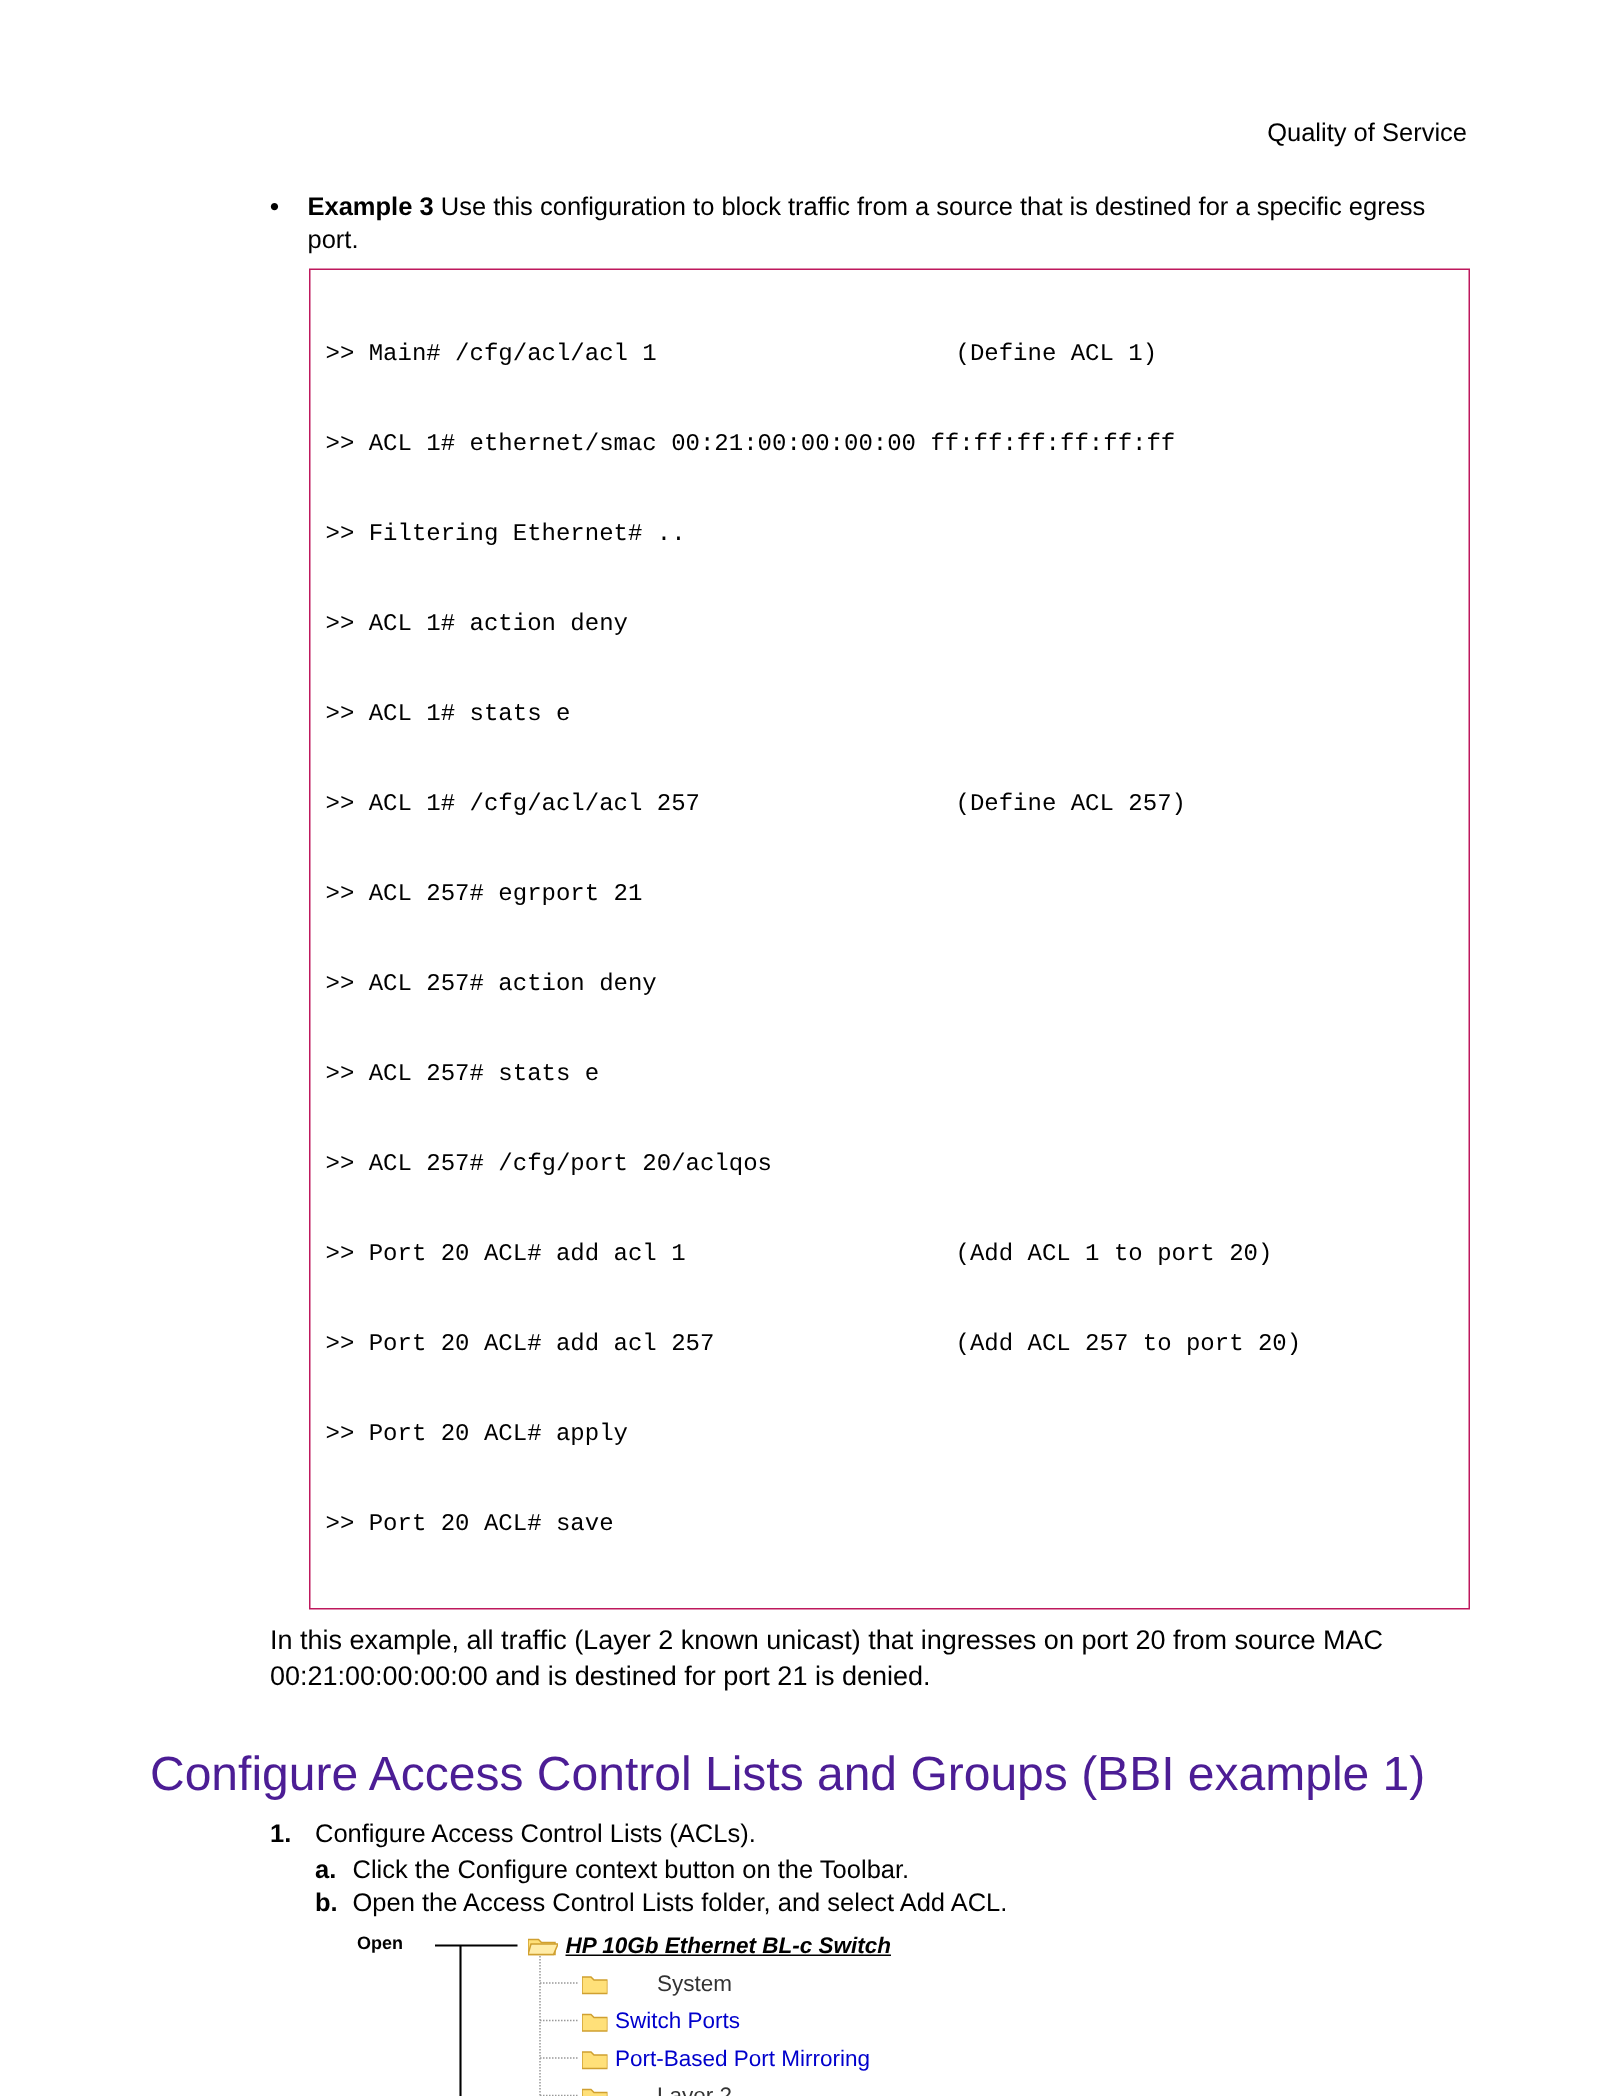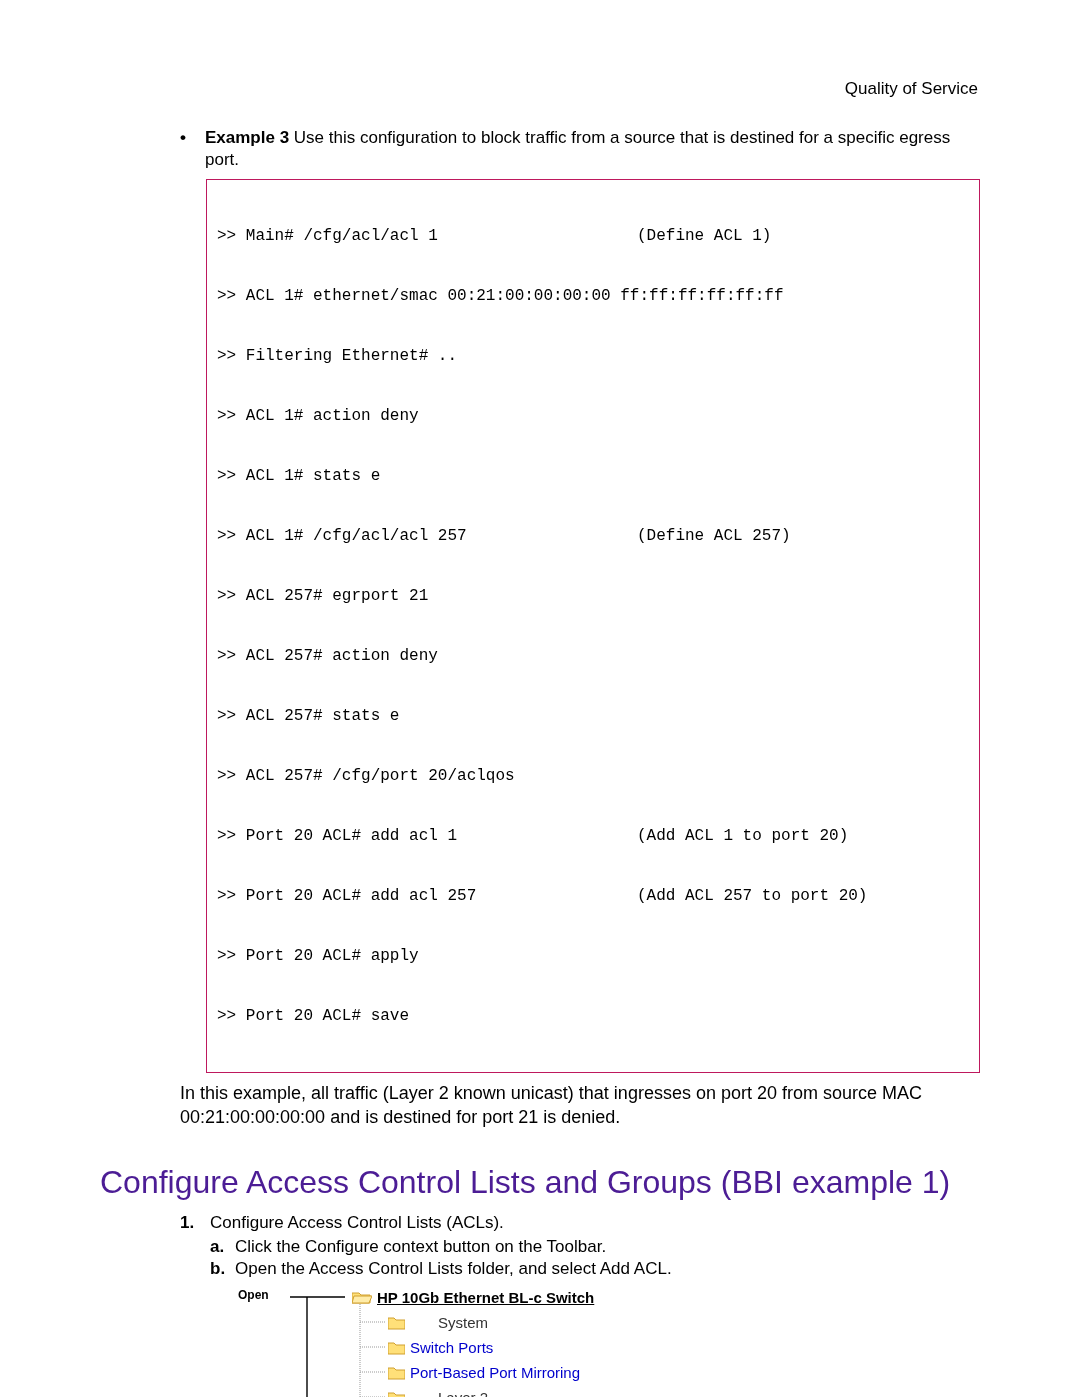--- a/index.html
+++ b/index.html
@@ -122,21 +122,21 @@
     font-family: Arial, sans-serif;
     font-size: 15px;
   }
   .tree-row {
     display: flex;
     align-items: center;
     height: 25px;
     position: relative;
     white-space: nowrap;
   }
-  .indent-1 { padding-left: 2px; }
+  .indent-1 { padding-left: 2px; font-style: italic; }
   .indent-2 { padding-left: 38px; }
   .tree-icon {
     display: inline-flex;
     align-items: center;
     margin-right: 5px;
   }
   .folder-icon svg { width: 17px; height: 14px; }
   .folder-open-icon svg { width: 20px; height: 15px; }
   .link {
     color: #0000cc;

